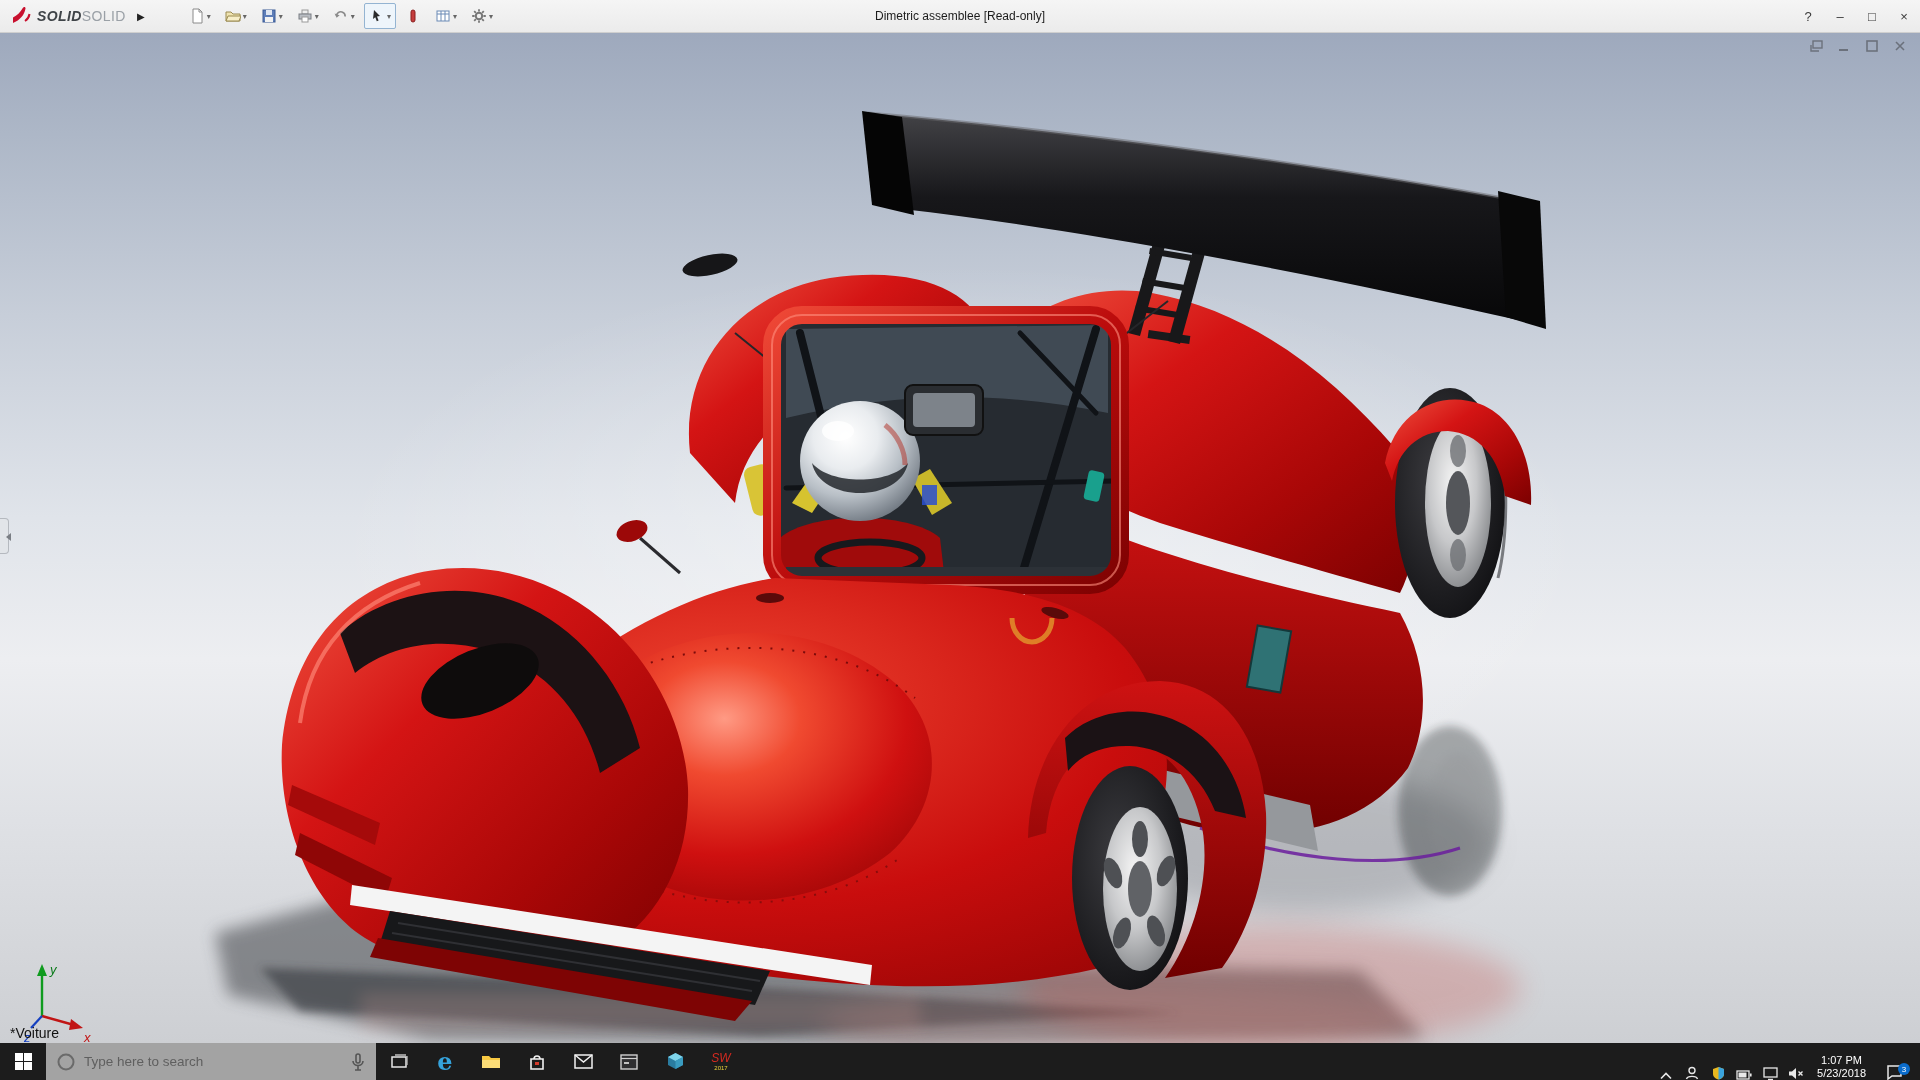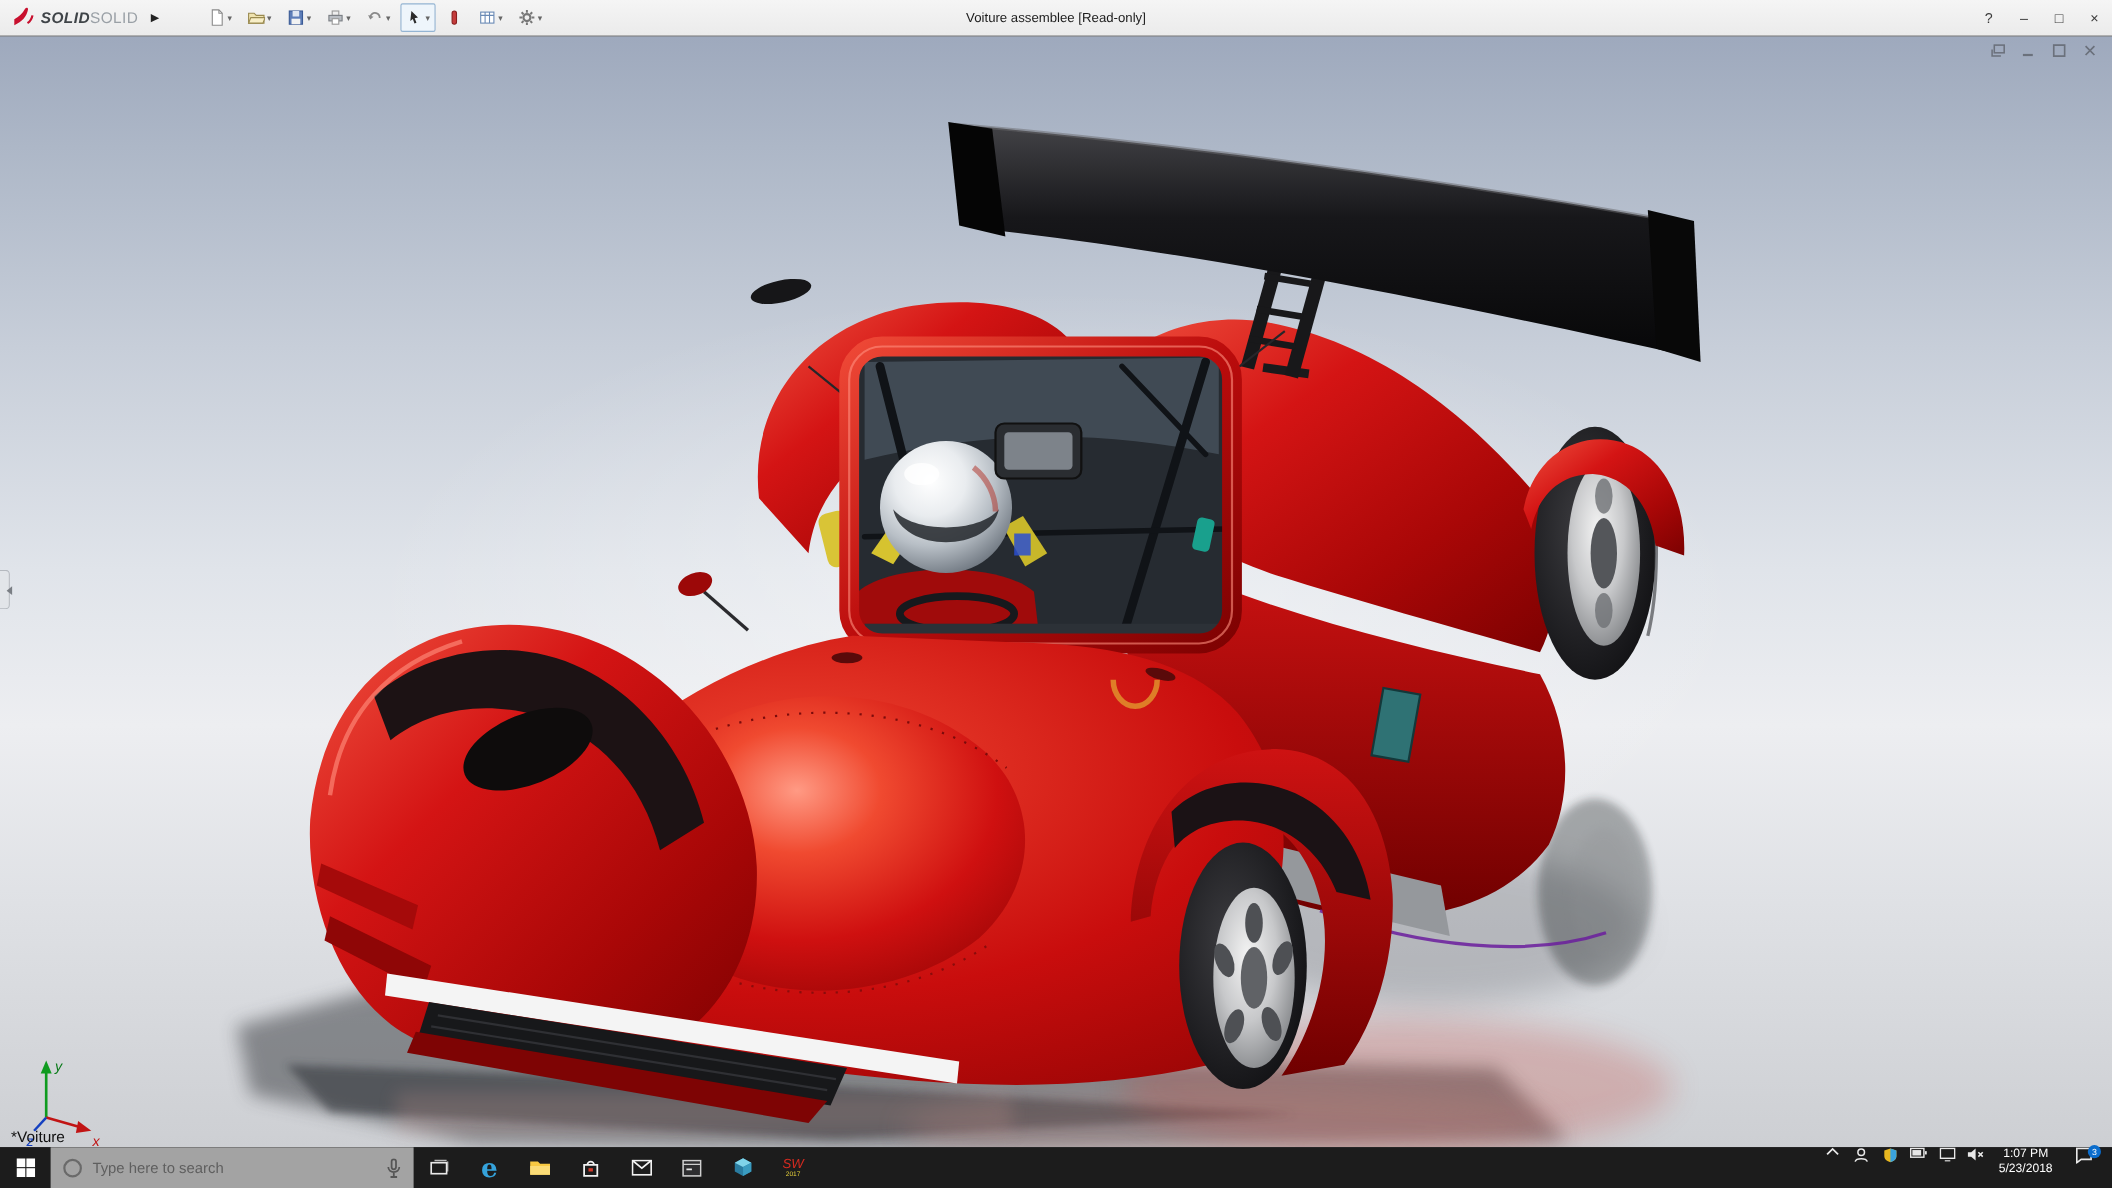--- a/index.html
+++ b/index.html
@@ -44,21 +44,21 @@
     display:flex; align-items:stretch; z-index:40; }
   .tk-btn { width:46px; display:flex; align-items:center; justify-content:center; }
   .search-box { width:330px; background:#a3a3a3; display:flex; align-items:center; gap:8px; padding:0 10px; }
   .search-input { flex:1; border:none; outline:none; background:transparent; font-size:13.5px; color:#444;
     font-family:"Liberation Sans","DejaVu Sans",sans-serif; }
   .search-input::placeholder { color:#5f5f5f; }
   .edge-e { font-size:24px; font-weight:bold; color:#35a3dc; font-family:"DejaVu Serif",serif; }
   .sw-badge { display:flex; flex-direction:column; align-items:center; line-height:1; }
   .sw-top { color:#d42a20; font-weight:normal; font-size:12px; font-style:italic; }
   .sw-year { color:#e8d23a; font-size:6px; margin-top:1px; }
-  .tray { margin-left:auto; display:flex; align-items:flex-start; }
+  .tray { margin-left:auto; display:flex; align-items:flex-end; }
   .tray-btn { width:26px; display:flex; align-items:center; justify-content:center; }
   .clock { display:flex; flex-direction:column; justify-content:center; align-items:center;
     color:#fff; font-size:11px; line-height:13px; padding:0 8px; }
   .ac { position:relative; width:40px; display:flex; align-items:center; justify-content:center; }
   .ac-badge { position:absolute; right:4px; bottom:5px; min-width:12px; height:12px; border-radius:6px;
     background:#0a6ccc; color:#fff; font-size:8px; display:flex; align-items:center; justify-content:center; padding:0 2px; }
   .show-desktop { width:6px; border-left:1px solid #3a3a3a; }
 </style>
 </head>
 <body>
@@ -133,21 +133,21 @@
       <svg width="16" height="16" viewBox="0 0 16 16">
           <circle cx="8" cy="8" r="3.2" fill="none" stroke="#777" stroke-width="2"></circle>
           <g stroke="#777" stroke-width="1.8">
             <path d="M8 1.2v2.4M8 12.4v2.4M1.2 8h2.4M12.4 8h2.4M3.2 3.2l1.7 1.7M11.1 11.1l1.7 1.7M12.8 3.2l-1.7 1.7M4.9 11.1l-1.7 1.7"></path>
           </g>
         </svg>
       <span class="caret">▾</span>
     </div>
   </div>
 
-  <div class="tb-title">Voiture assemblee [Read-only]</div>
+  <div class="tb-title">Dimetric assemblee [Read-only]</div>
 
   <div class="tb-win">
     <div class="win-btn">?</div>
     <div class="win-btn">–</div>
     <div class="win-btn">□</div>
     <div class="win-btn">×</div>
   </div>
 </div>
 
 <div class="viewport">

